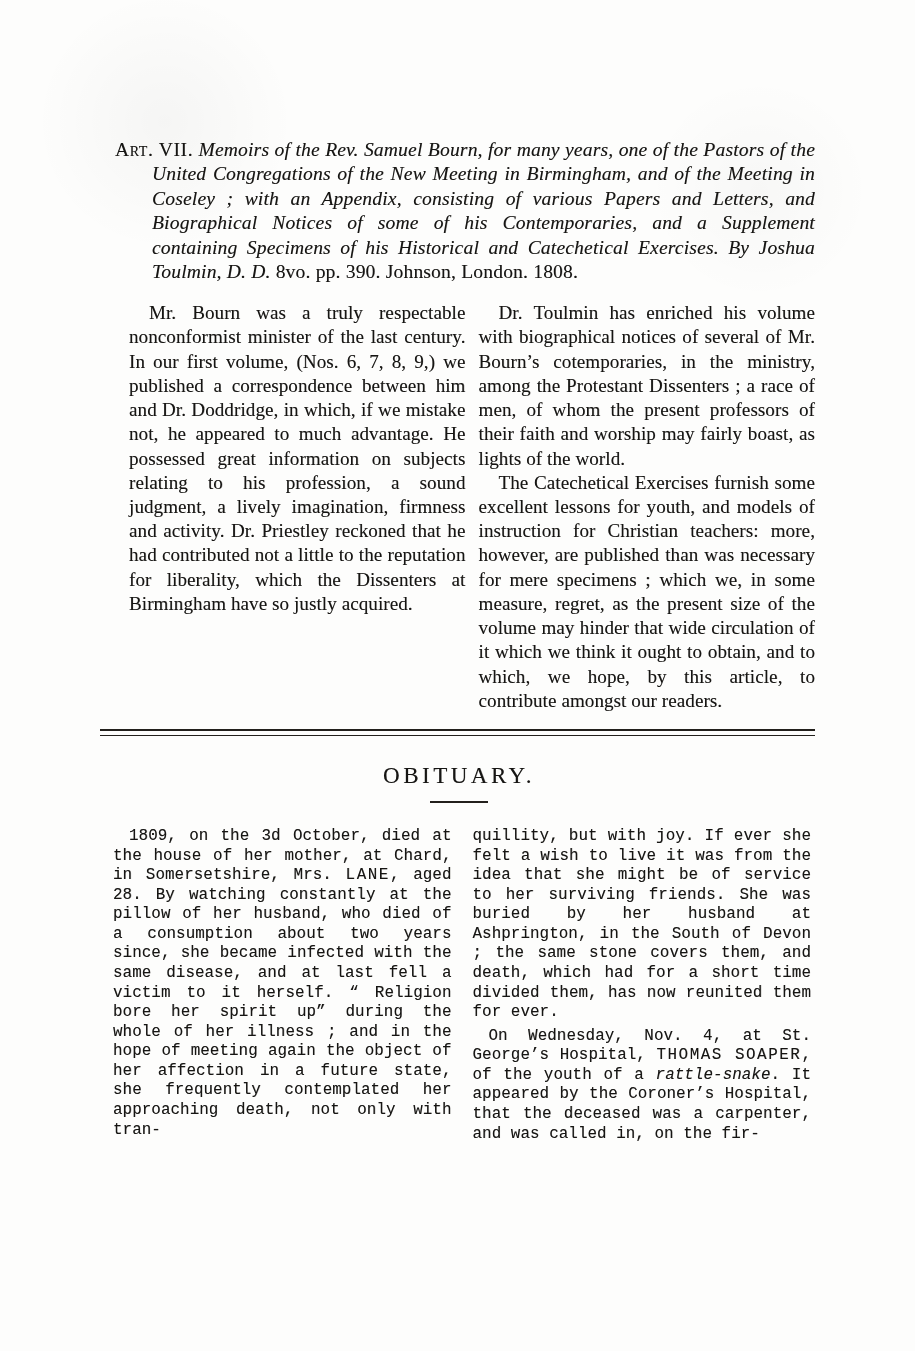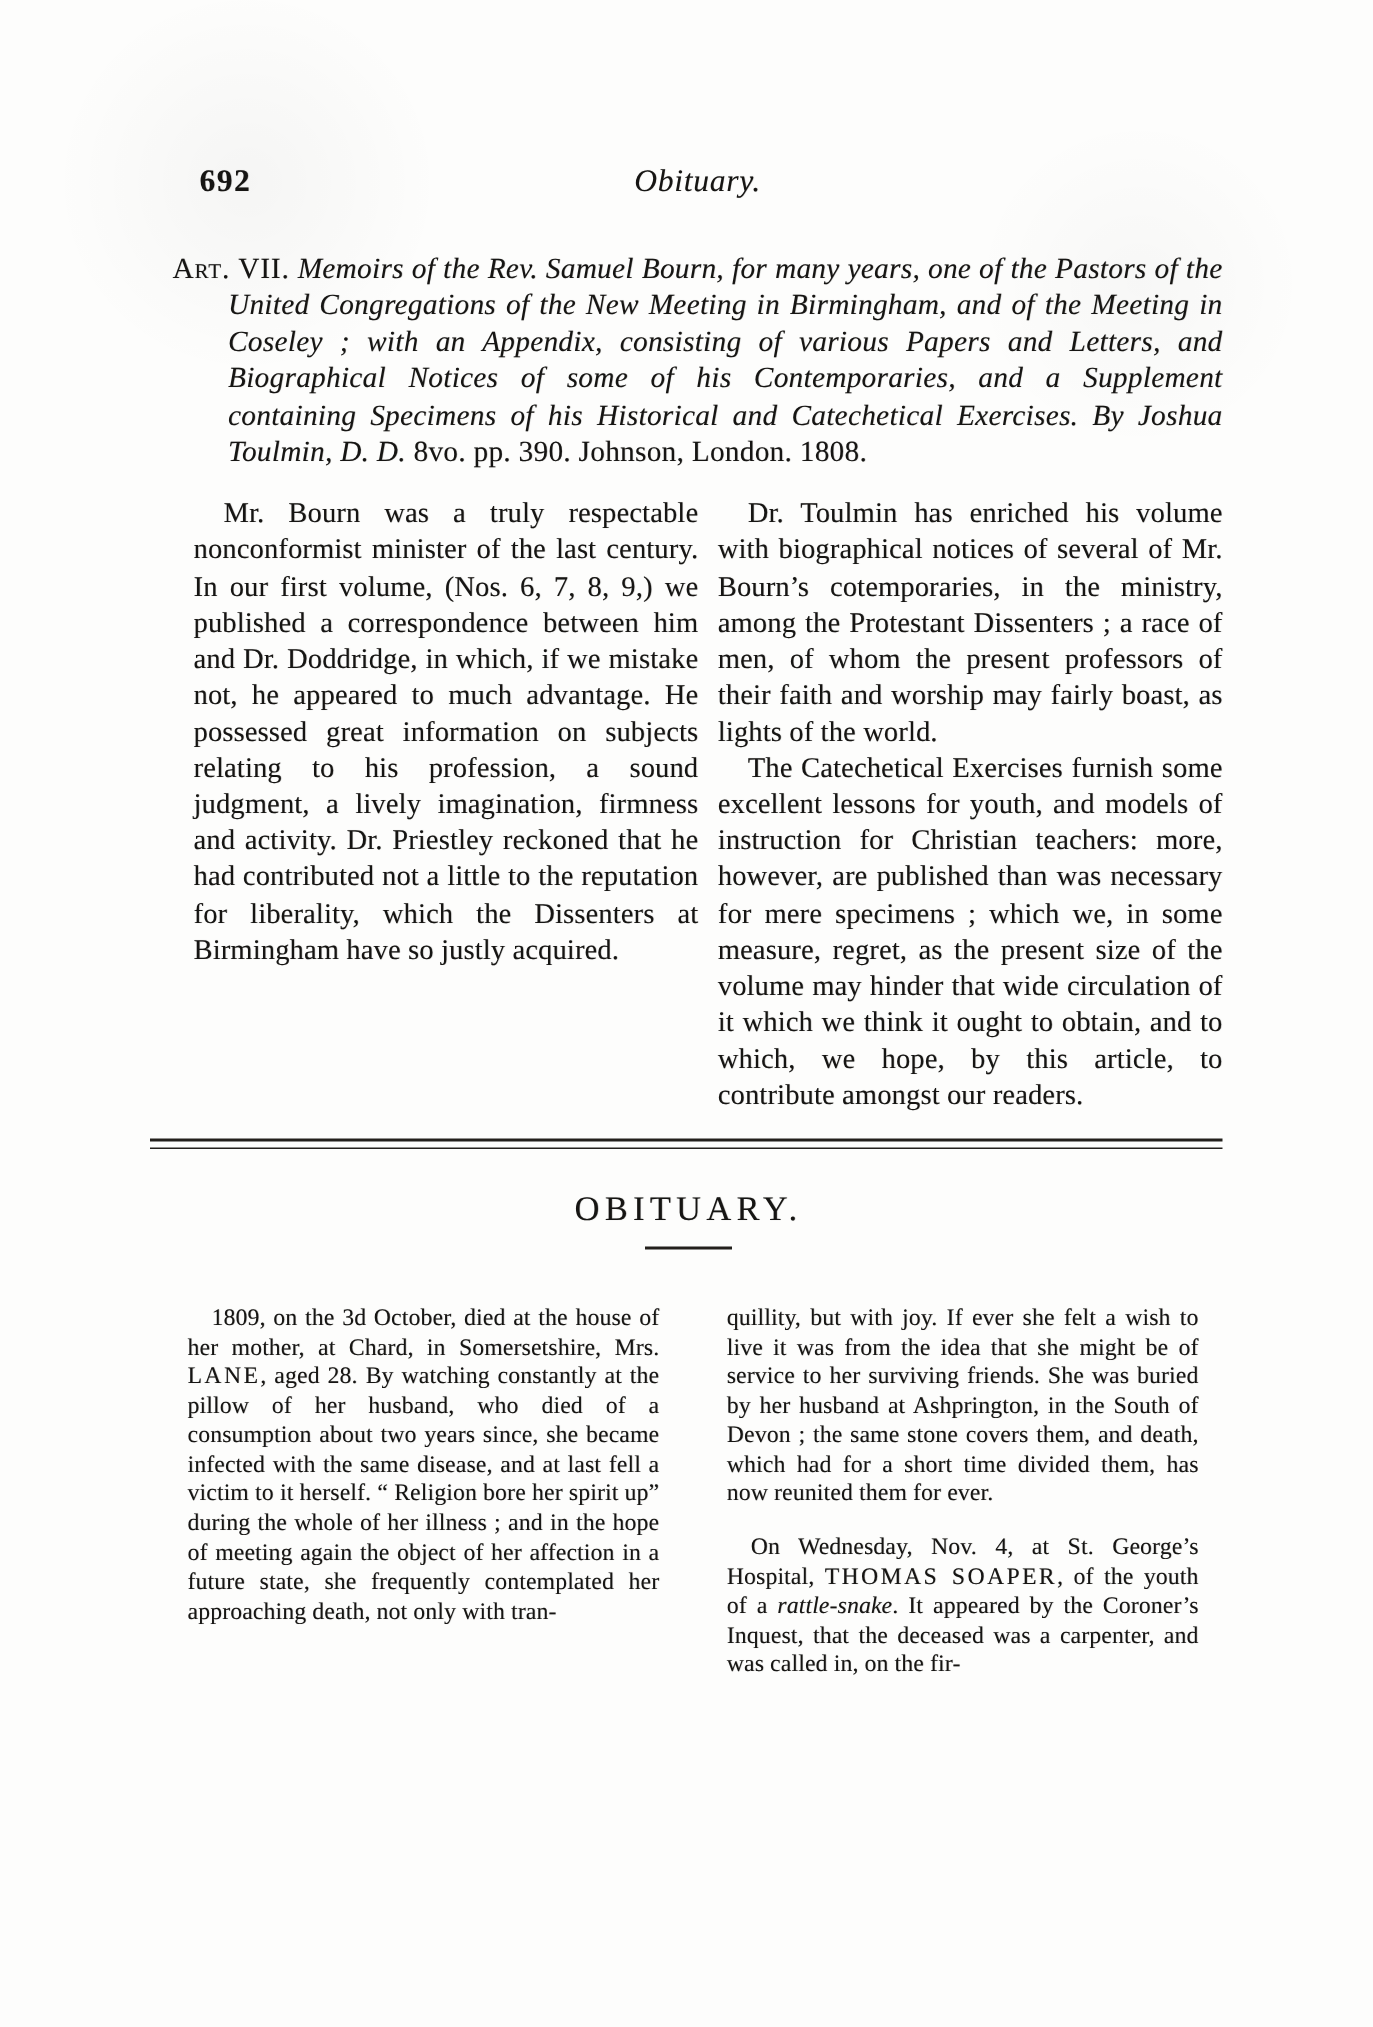--- a/index.html
+++ b/index.html
@@ -76,32 +76,28 @@
   }
   .short-rule{
     width:58px;height:0;
     border-top:2.5px solid #23201c;
     margin:12px auto 0 auto;
   }
 
   
   .obit-cols{ margin-left:6px; margin-top:20px; }
   .obit{ font-size:15.8px; line-height:1.24; }
-  .obit p{ margin:16px; text-align:justify; text-indent:16px; letter-spacing:0.1px; }
+  .obit p{ margin:4px; text-align:justify; text-indent:16px; letter-spacing:0.1px;font-family:Liberation Mono, monospace; }
   .obit p.noindent{ text-indent:0; }
 </style>
 </head>
 <body>
 
 <div class="page">
 
-  <div class="runhead">
-    <span class="pageno ink">692</span>
-    <span class="runtitle ink">Obituary.</span>
-  </div>
 
   <p class="art-heading ink"><span class="sc">Art. VII.</span><span class="i">  Memoirs of the Rev. Samuel Bourn, for many years, one of the Pastors of the United Congregations of the New Meeting in Birmingham, and of the Meeting in Coseley ; with an Appendix, consisting of various Papers and Letters, and Biographical Notices of some of his Contemporaries, and a Supplement containing Specimens of his Historical and Catechetical Exercises.  By Joshua Toulmin, D. D.</span><span>  8vo.  pp. 390.  Johnson, London.  1808.</span></p>
 
   <div class="cols review ink">
     <div class="col">
         <p><span>Mr. Bourn was a truly respectable nonconformist minister of the last century.  In our first volume, (Nos. 6, 7, 8, 9,) we published a correspondence between him and Dr. Doddridge, in which, if we mistake not, he appeared to much advantage.  He possessed great information on subjects relating to his profession, a sound judgment, a lively imagination, firmness and activity.  Dr. Priestley reckoned that he had contributed not a little to the reputation for liberality, which the Dissenters at Birmingham have so justly acquired.</span></p>
       </div>
     <div class="col">
         <p><span>Dr. Toulmin has enriched his volume with biographical notices of several of Mr. Bourn’s cotemporaries, in the ministry, among the Protestant Dissenters ; a race of men, of whom the present professors of their faith and worship may fairly boast, as lights of the world.</span></p>
         <p><span>The Catechetical Exercises furnish some excellent lessons for youth, and models of instruction for Christian teachers:  more, however, are published than was necessary for mere specimens ; which we, in some measure, regret, as the present size of the volume may hinder that wide circulation of it which we think it ought to obtain, and to which, we hope, by this article, to contribute amongst our readers.</span></p>
@@ -112,17 +108,17 @@
 
   <h2 class="section-title ink">OBITUARY.</h2>
   <div class="short-rule"></div>
 
   <div class="cols obit-cols obit ink">
     <div class="col">
         <p><span>1809, on the 3d October, died at the house of her mother, at Chard, in Somersetshire, Mrs. </span><span class="sp">LANE</span><span>, aged 28.  By watching constantly at the pillow of her husband, who died of a consumption about two years since, she became infected with the same disease, and at last fell a victim to it herself.  “ Religion bore her spirit up” during the whole of her illness ; and in the hope of meeting again the object of her affection in a future state, she frequently contemplated her approaching death, not only with tran-</span></p>
       </div>
     <div class="col">
         <p class="noindent"><span>quillity, but with joy.  If ever she felt a wish to live it was from the idea that she might be of service to her surviving friends.  She was buried by her husband at Ashprington, in the South of Devon ; the same stone covers them, and death, which had for a short time divided them, has now reunited them for ever.</span></p>
-        <p><span>On Wednesday, Nov. 4, at St. George’s Hospital, </span><span class="sp">THOMAS SOAPER</span><span>, of the youth of a </span><span class="i">rattle-snake</span><span>.  It appeared by the Coroner’s Inquest, that the deceased was a carpenter, and was called in, on the fir-</span></p>
+        <p><span>On Wednesday, Nov. 4, at St. George’s Hospital, </span><span class="sp">THOMAS SOAPER</span><span>, of the youth of a </span><span class="i">rattle-snake</span><span>.  It appeared by the Coroner’s Hospital, that the deceased was a carpenter, and was called in, on the fir-</span></p>
       </div>
   </div>
 
 </div>
 
 </body></html>

